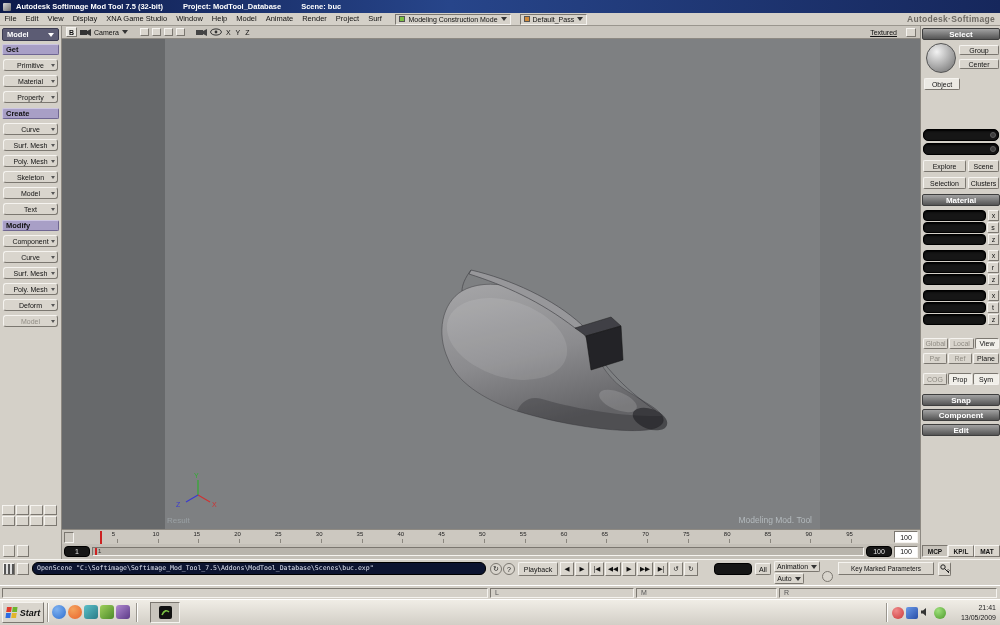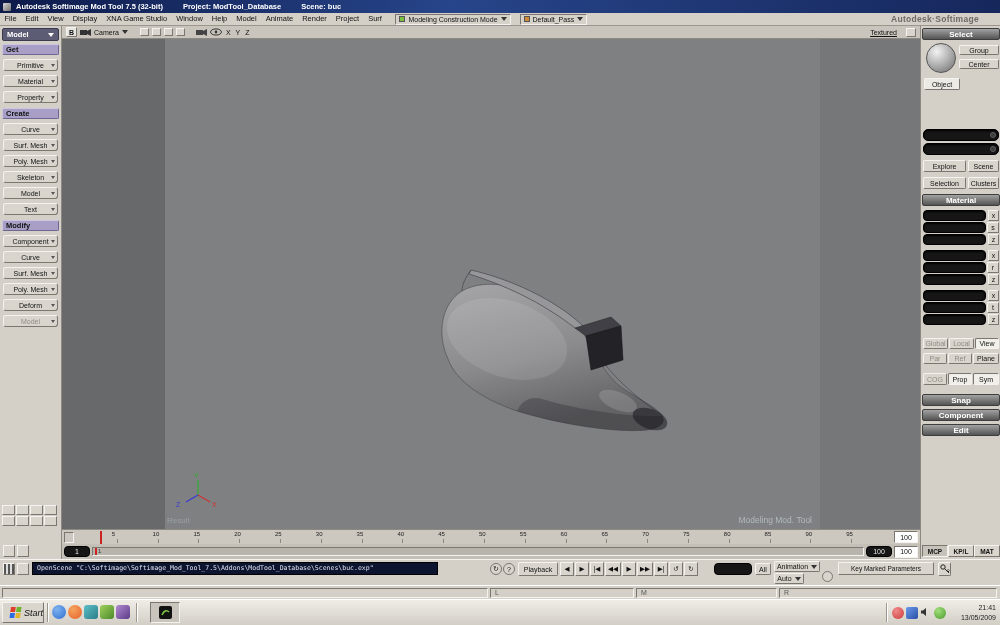--- a/index.html
+++ b/index.html
@@ -12,21 +12,21 @@
 .titlebar{position:absolute;left:0;top:0;width:1000px;height:13px;background:linear-gradient(90deg,#0d1a4a,#27458a 45%,#16275c);display:flex;align-items:center;padding:0 3px;color:#fff;font-size:7.5px;font-weight:bold;white-space:nowrap}
 .titlebar .app-icon{width:8px;height:8px;background:linear-gradient(135deg,#d8d8d8,#6f6f6f);border-radius:1px;margin-right:5px;flex:none}
 .titlebar span{margin-right:20px}
 
 
 .menubar{position:absolute;left:0;top:13px;width:1000px;height:13px;background:#d4d0c8;border-bottom:1px solid #9a968e;display:flex;align-items:center;font-size:7.5px}
 .menu-items{display:flex;align-items:center;height:100%}
 .menu-item{padding:0 4.5px;line-height:12px;cursor:default}
 .combo{height:11px;display:flex;align-items:center;gap:3px;background:#d6d2ca;border:1px solid;border-color:#7b7770 #f5f3ef #f5f3ef #7b7770;padding:0 3px;margin-left:9px;font-size:7px;white-space:nowrap}
 .combo .swatch{width:6px;height:6px;border:1px solid #555;flex:none}
-.brand{margin-left:auto;margin-right:21px;color:#6e6a64;font-size:8.5px;font-weight:bold;letter-spacing:.3px}
+.brand{margin-left:auto;margin-right:5px;color:#6e6a64;font-size:8.5px;font-weight:bold;letter-spacing:.3px}
 
 
 .left-toolbar{position:absolute;left:0;top:26px;width:62px;height:503px;background:#d4d0c8;border-right:1px solid #8d8982;padding:2px 2px}
 .mode-btn{height:13px;background:#5c5c74;color:#fff;font-size:7.5px;font-weight:bold;display:flex;align-items:center;justify-content:space-between;padding:0 4px;border:1px solid #3a3a50;border-radius:2px;margin-bottom:3px}
 .sec-header{height:11px;background:#a89fc6;border:1px solid;border-color:#cdc6e2 #6f6692 #6f6692 #cdc6e2;font-size:7.5px;font-weight:bold;display:flex;align-items:center;padding:0 3px;margin:3px 0 2px;border-radius:2px}
 .btn-col{display:flex;flex-direction:column;gap:4px;padding:2px 1px}
 .tool-btn{position:relative;height:12px;background:#d9d5cd;border:1px solid;border-color:#f5f3ef #7b7770 #7b7770 #f5f3ef;border-radius:3px;font-size:7px;display:flex;align-items:center;justify-content:center}
 .tool-btn.disabled{color:#918d85}
 .sub-arrow{position:absolute;right:2px;top:4px;width:0;height:0;border-left:2.5px solid transparent;border-right:2.5px solid transparent;border-top:3px solid #555}
 .layout-grid{position:absolute;left:2px;top:479px;width:58px;display:grid;grid-template-columns:repeat(4,13px);grid-auto-rows:10px;gap:1px}
@@ -77,35 +77,35 @@
 .range-track{position:relative;flex:1;height:9px;background:#b8b4ac;border:1px solid;border-color:#7b7770 #f5f3ef #f5f3ef #7b7770;font-size:6px;color:#333}
 .range-track em{position:absolute;left:5px;top:0;font-style:normal}
 .range-marker{position:absolute;left:2px;top:0;bottom:0;width:2px;background:#cc2222}
 .bl-corner{position:absolute;left:0;top:529px;width:62px;height:30px;background:#d4d0c8;border-right:1px solid #8d8982}
 .mini-btn{position:absolute;width:12px;height:12px;background:#d9d5cd;border:1px solid;border-color:#f5f3ef #7b7770 #7b7770 #f5f3ef}
 
 
 .playback-row{position:absolute;left:0;top:559px;width:1000px;height:26px;background:#d4d0c8;border-top:1px solid #f5f3ef}
 .pb-icon{position:absolute;top:3px;width:12px;height:12px;background:#d9d5cd;border:1px solid;border-color:#f5f3ef #7b7770 #7b7770 #f5f3ef}
 .film{background-image:repeating-linear-gradient(90deg,#555 0 2px,#ddd 2px 4px)}
-.cmdline{position:absolute;left:32px;top:2px;width:406px;height:13px;background:#0c1430;border:1px solid #000;border-radius:0;color:#dfe3f0;font-family:"DejaVu Sans Mono",monospace;font-size:6.5px;line-height:11px;padding:0 4px;white-space:nowrap;overflow:hidden}
+.cmdline{position:absolute;left:32px;top:2px;width:454px;height:13px;background:#0c1430;border:1px solid #000;border-radius:6px;color:#dfe3f0;font-family:"DejaVu Sans Mono",monospace;font-size:6.5px;line-height:11px;padding:0 4px;white-space:nowrap;overflow:hidden}
 .round-btn{position:absolute;top:3px;width:12px;height:12px;border-radius:50%;background:#d9d5cd;border:1px solid #7b7770;display:flex;align-items:center;justify-content:center;font-size:7px}
 .pb-btn{position:absolute;background:#d9d5cd;border:1px solid;border-color:#f5f3ef #7b7770 #7b7770 #f5f3ef;border-radius:2px;display:flex;align-items:center;justify-content:center;gap:3px;font-size:7px}
 .transport{position:absolute;left:560px;top:2px;height:14px;display:flex;gap:1px}
 .transport span{min-width:14px;height:14px;padding:0 2px;background:#d9d5cd;border:1px solid;border-color:#f5f3ef #7b7770 #7b7770 #f5f3ef;display:flex;align-items:center;justify-content:center;font-size:6.5px}
 .frame-pill{position:absolute;left:714px;top:3px;width:38px;height:12px;background:#161616;border-radius:4px;border:1px solid #000}
 .keybar{position:absolute;left:838px;top:2px;width:96px;height:13px;background:#d9d5cd;border:1px solid;border-color:#f5f3ef #7b7770 #7b7770 #f5f3ef;display:flex;align-items:center;justify-content:center;font-size:6.5px}
 
 
 .status-row{position:absolute;left:0;top:585px;width:1000px;height:14px;background:#d4d0c8;border-top:1px solid #fff}
 .seg{position:absolute;top:2px;height:10px;border:1px solid;border-color:#7b7770 #f5f3ef #f5f3ef #7b7770;font-size:7px;color:#555;line-height:8px;padding-left:4px}
 
 
 .taskbar{position:absolute;left:0;top:599px;width:1000px;height:26px;background:linear-gradient(180deg,#f0ede6,#d2cec6);border-top:1px solid #fff}
-.start-btn{position:absolute;left:2px;top:2px;width:42px;height:21px;background:#d9d5cd;border:1px solid;border-color:#f5f3ef #7b7770 #7b7770 #f5f3ef;display:flex;align-items:center;justify-content:flex-end;gap:3px;font-size:9px;font-weight:normal;font-style:italic}
+.start-btn{position:absolute;left:2px;top:2px;width:42px;height:21px;background:#d9d5cd;border:1px solid;border-color:#f5f3ef #7b7770 #7b7770 #f5f3ef;display:flex;align-items:center;justify-content:center;gap:3px;font-size:9px;font-weight:bold;font-style:italic}
 .tb-divider{position:absolute;top:3px;width:1px;height:19px;background:#9a968e;box-shadow:1px 0 0 #fff}
 .ql-icon{position:absolute;top:5px;width:14px;height:14px;border-radius:3px}
 .task-btn{position:absolute;left:150px;top:2px;width:30px;height:21px;background:#c9c5bd;border:1px solid;border-color:#7b7770 #f5f3ef #f5f3ef #7b7770;display:flex;align-items:center;justify-content:center}
 .tray-icon{position:absolute;top:7px;width:12px;height:12px;border-radius:2px}
 .clock{position:absolute;right:4px;top:3px;width:58px;text-align:right;font-size:7px;line-height:10px;color:#222}
 </style>
 </head>
 <body>
 
 <div class="titlebar">

